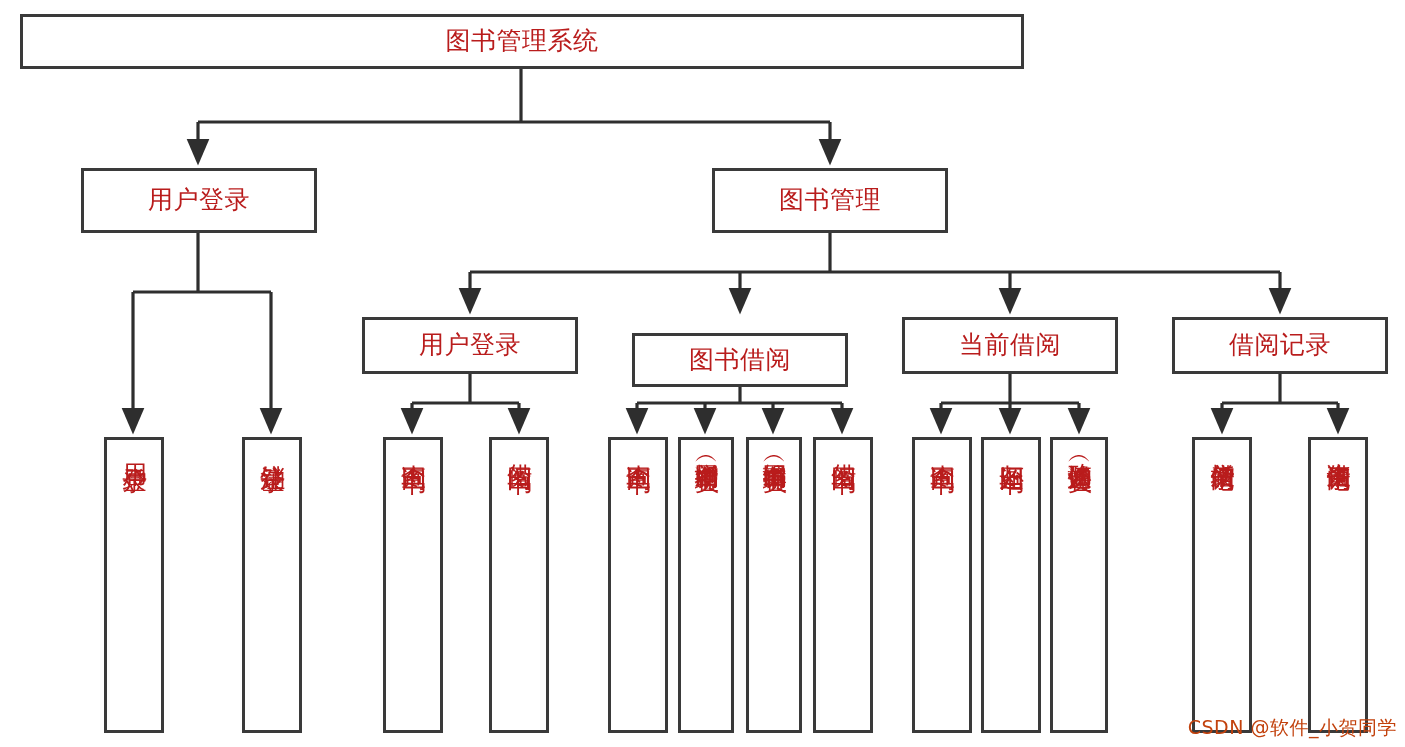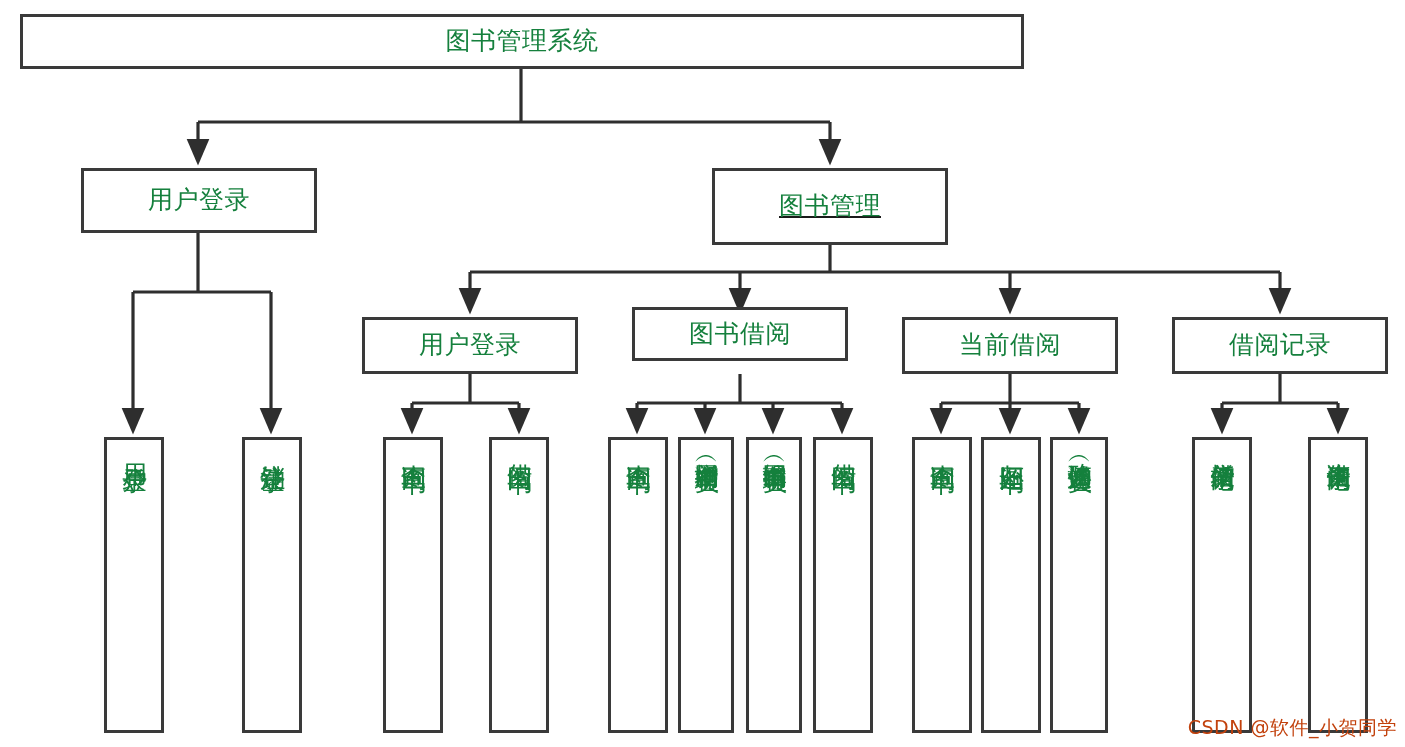--- a/index.html
+++ b/index.html
@@ -32,21 +32,21 @@
     border: 3px solid #3a3a3a;
     background: #ffffff;
     display: flex;
     align-items: center;
     justify-content: center;
     text-align: center;
   }
   .node-label {
     font-size: 25px;
     line-height: 1.15;
-    color: #15803d;
+    color: #b91c1c;
     letter-spacing: 0.5px;
     white-space: nowrap;
     text-align: right;
   }
   .node.leaf {
     align-items: flex-start;
     padding-top: 4px;
   }
   .node.leaf .node-label {
     writing-mode: vertical-rl;
@@ -127,28 +127,28 @@
     </g>
   </svg>
 
   <div class="node" style="left:20px; top:14px; width:1004px; height:55px;">
     <span class="node-label">图书管理系统</span>
   </div>
 
   <div class="node" style="left:81px; top:168px; width:236px; height:65px;">
     <span class="node-label">用户登录</span>
   </div>
-  <div class="node" style="left:712px; top:168px; width:236px; height:77px;text-decoration:underline;">
+  <div class="node" style="left:712px; top:168px; width:236px; height:65px;">
     <span class="node-label">图书管理</span>
   </div>
 
   <div class="node" style="left:362px; top:317px; width:216px; height:57px;">
     <span class="node-label">用户登录</span>
   </div>
-  <div class="node" style="left:632px; top:307px; width:216px; height:54px;">
+  <div class="node" style="left:632px; top:333px; width:216px; height:54px;">
     <span class="node-label">图书借阅</span>
   </div>
   <div class="node" style="left:1172px; top:317px; width:216px; height:57px;">
     <span class="node-label">借阅记录</span>
   </div>
   <div class="node" style="left:902px; top:317px; width:216px; height:57px;">
     <span class="node-label">当前借阅</span>
   </div>
 
   <div class="node leaf" style="left:104px; top:437px; width:60px; height:296px;">

